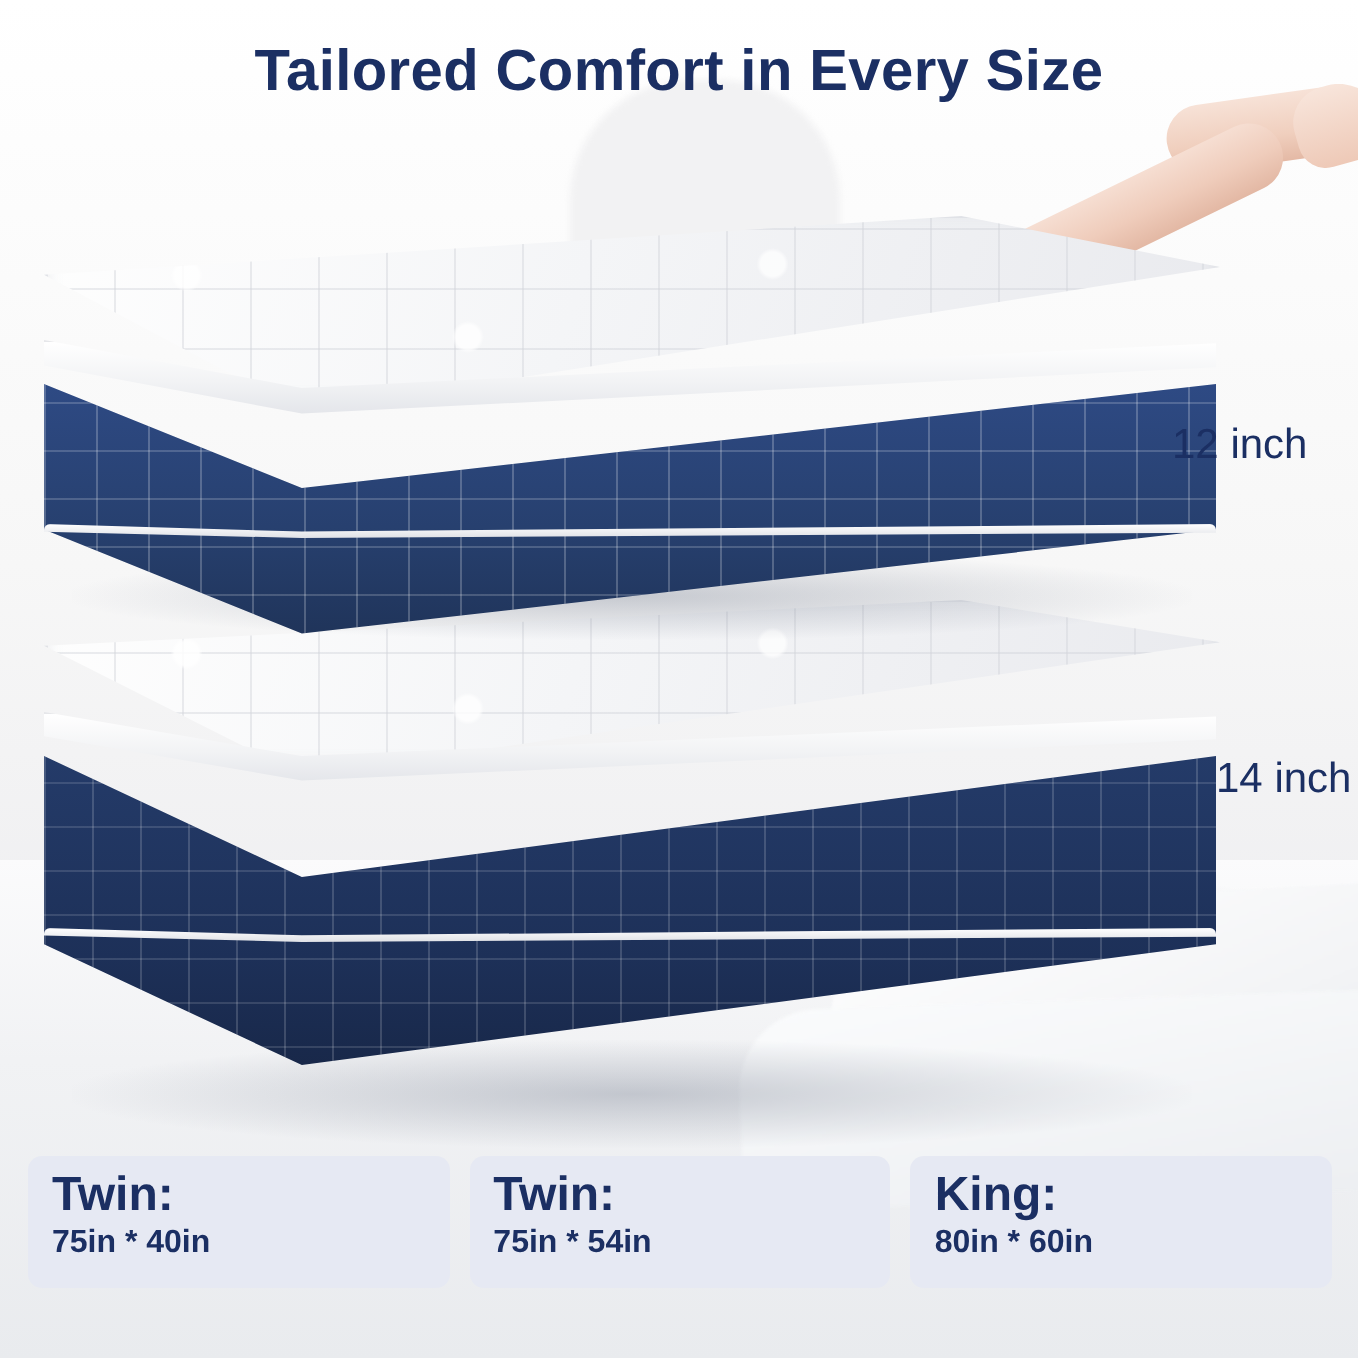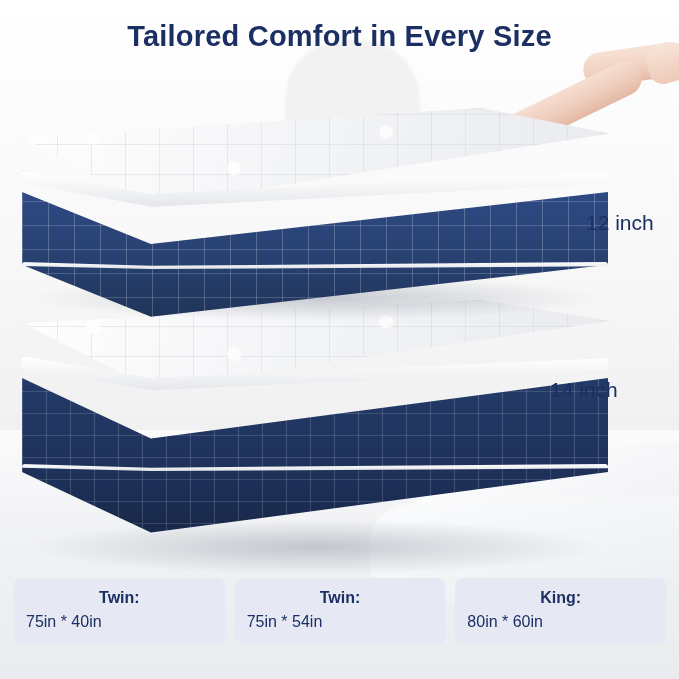--- a/index.html
+++ b/index.html
@@ -192,28 +192,27 @@
     gap: 10px;
   }
   .chip {
     flex: 1 1 0;
     background: #e6e9f3;
     border-radius: 7px;
     padding: 9px 12px 11px 12px;
     color: #1b2f63;
   }
   .chip .chip-title {
+    font-size: 24px;
+    font-weight: bold;
+    line-height: 22px;
+  }
+  .chip .chip-sub {
     font-size: 16px;
     font-weight: bold;
-    line-height: 22px;
-    text-align: center;
-  }
-  .chip .chip-sub {
-    font-size: 16px;
-    font-weight: normal;
     line-height: 22px;
     margin-top: 2px;
   }
 </style>
 </head>
 <body>
 
 <div id="scene">
 
   <div class="bg-wall"></div>
@@ -257,21 +256,21 @@
                 clip-path: polygon(0% 0%, 22% 60%, 100% 4%, 100% 34%, 22% 92%, 0% 32%);"></div>
 
     <div class="navy-face" style="left:-14px; top:192px; width:586px; height:130px;
                 clip-path: polygon(0% 0%, 22% 40%, 100% 0%, 100% 56%, 22% 96%, 0% 56%);"></div>
 
     <div class="piping" style="left:-14px; top:262px; width:586px; height:7px;
                 clip-path: polygon(0% 0%, 22% 54%, 100% 0%, 100% 62%, 22% 100%, 0% 56%);"></div>
   </div>
 
   <div class="callout" style="left:586px; top:211px;">12 inch</div>
-  <div class="callout" style="left:550px; top:378px;">14 inch</div>
+  <div class="callout" style="left:608px; top:378px;">14 inch</div>
 
   <div class="chips">
     <div class="chip">
       <div class="chip-title">Twin:</div>
       <div class="chip-sub">75in * 40in</div>
     </div>
     <div class="chip">
       <div class="chip-title">Twin:</div>
       <div class="chip-sub">75in * 54in</div>
     </div>

